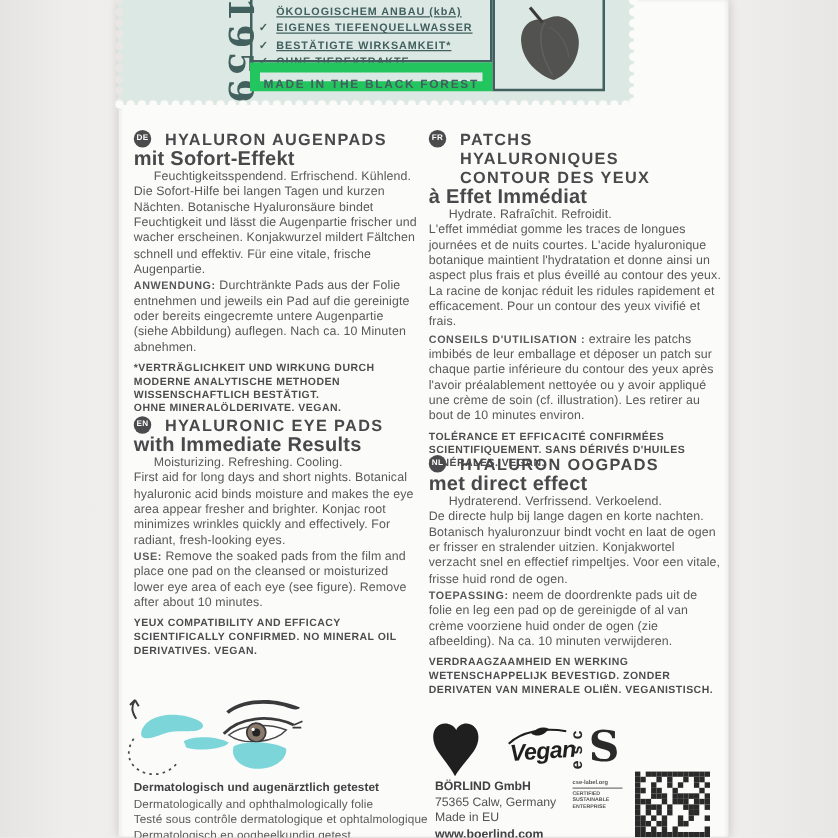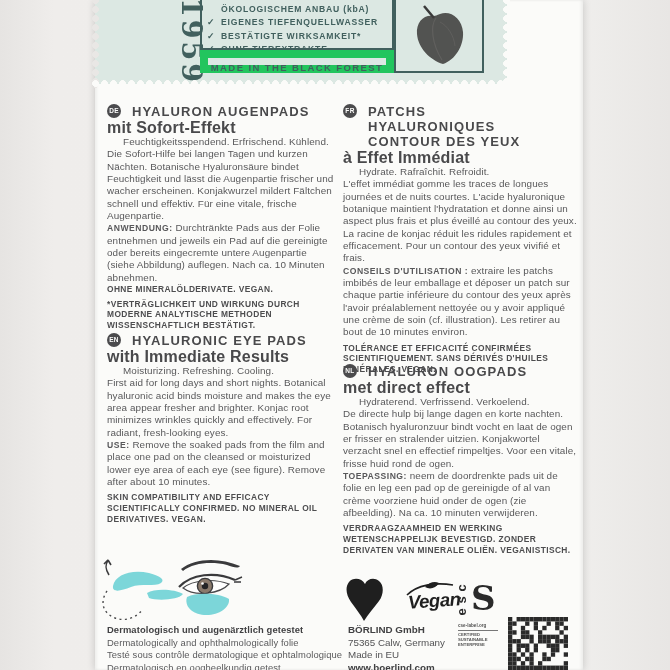--- a/index.html
+++ b/index.html
@@ -19,21 +19,21 @@
     background-size:9px 9px;}
   .perf-l{left:-4px;top:-4px;bottom:-4px;width:9px;
     background-image:radial-gradient(circle at 4.5px 4.5px,#e9e7e5 3.1px,rgba(233,231,229,0) 3.6px);
     background-size:9px 9px;}
   .year{position:absolute;left:56px;top:-2px;width:80px;height:80px;color:#41605e;
         font-family:"DejaVu Serif",serif;font-weight:bold;font-size:27px;letter-spacing:3px;
         transform:rotate(90deg);transform-origin:50% 50%;text-align:center;line-height:80px;}
   .claimbox{position:absolute;left:105px;top:-14px;width:194px;height:64px;
             border:2px solid #41605e;box-sizing:border-box;}
   .claimrow{position:relative;padding-left:19px;margin-top:2.2px;color:#41605e;
-            font-size:8.6px;font-weight:bold;letter-spacing:.8px;line-height:11.2px;white-space:nowrap;}
+            font-size:8.6px;font-weight:bold;letter-spacing:.8px;line-height:11.2px;white-space:nowrap;text-decoration:underline;}
   .claimrow:first-child{margin-top:16px;}
   .chk{position:absolute;left:5px;top:0;font-size:9px;font-weight:bold;}
   .madebox{position:absolute;left:105px;top:50px;width:194px;height:23px;
            border:8px solid #22c55e;box-sizing:border-box;color:#41605e;
            font-size:9.5px;font-weight:bold;letter-spacing:1.4px;text-align:center;line-height:20px;white-space:nowrap;}
   .leafbox{position:absolute;left:299px;top:-14px;width:90px;height:87px;
            border:2px solid #41605e;box-sizing:border-box;}
   .leafbox svg{position:absolute;left:14px;top:16px;}
   
   .sec{position:absolute;color:#58585a;}
@@ -116,22 +116,22 @@
 
     <div class="sec sec-de">
       <div class="sechead">
         <span class="badge">DE</span>
         <div class="title">HYALURON AUGENPADS</div>
       </div>
       <div class="subtitle">mit Sofort-Effekt</div>
       <div class="tagline">Feuchtigkeitsspendend. Erfrischend. Kühlend.</div>
       <div class="bodytxt">Die Sofort-Hilfe bei langen Tagen und kurzen Nächten. Botanische Hyaluronsäure bindet Feuchtigkeit und lässt die Augenpartie frischer und wacher erscheinen. Konjakwurzel mildert Fältchen schnell und effektiv. Für eine vitale, frische Augenpartie.</div>
       <div class="usage"><span class="uslabel">ANWENDUNG:</span> <span>Durchtränkte Pads aus der Folie entnehmen und jeweils ein Pad auf die gereinigte oder bereits eingecremte untere Augenpartie (siehe Abbildung) auflegen. Nach ca. 10 Minuten abnehmen.</span></div>
+      <div class="note">*VERTRÄGLICHKEIT UND WIRKUNG DURCH MODERNE ANALYTISCHE METHODEN WISSENSCHAFTLICH BESTÄTIGT.</div>
       <div class="note" style="margin-top:0;">OHNE MINERALÖLDERIVATE. VEGAN.</div>
-      <div class="note">*VERTRÄGLICHKEIT UND WIRKUNG DURCH MODERNE ANALYTISCHE METHODEN WISSENSCHAFTLICH BESTÄTIGT.</div>
     </div>
 
     <div class="sec sec-fr">
       <div class="sechead">
         <span class="badge">FR</span>
         <div class="title" style="width:185px;">PATCHS HYALURONIQUES CONTOUR DES YEUX</div>
       </div>
       <div class="subtitle">à Effet Immédiat</div>
       <div class="tagline">Hydrate. Rafraîchit. Refroidit.</div>
       <div class="bodytxt">L'effet immédiat gomme les traces de longues journées et de nuits courtes. L'acide hyaluronique botanique maintient l'hydratation et donne ainsi un aspect plus frais et plus éveillé au contour des yeux. La racine de konjac réduit les ridules rapidement et efficacement. Pour un contour des yeux vivifié et frais.</div>
@@ -141,21 +141,21 @@
 
     <div class="sec sec-en">
       <div class="sechead">
         <span class="badge">EN</span>
         <div class="title">HYALURONIC EYE PADS</div>
       </div>
       <div class="subtitle">with Immediate Results</div>
       <div class="tagline">Moisturizing. Refreshing. Cooling.</div>
       <div class="bodytxt">First aid for long days and short nights. Botanical hyaluronic acid binds moisture and makes the eye area appear fresher and brighter. Konjac root minimizes wrinkles quickly and effectively. For radiant, fresh-looking eyes.</div>
       <div class="usage"><span class="uslabel">USE:</span> <span>Remove the soaked pads from the film and place one pad on the cleansed or moisturized lower eye area of each eye (see figure). Remove after about 10 minutes.</span></div>
-      <div class="note">SKIN COMPATIBILITY AND EFFICACY SCIENTIFICALLY CONFIRMED. NO MINERAL OIL DERIVATIVES. VEGAN.</div>
+      <div class="note">YEUX COMPATIBILITY AND EFFICACY SCIENTIFICALLY CONFIRMED. NO MINERAL OIL DERIVATIVES. VEGAN.</div>
     </div>
 
     <div class="sec sec-nl">
       <div class="sechead">
         <span class="badge">NL</span>
         <div class="title">HYALURON OOGPADS</div>
       </div>
       <div class="subtitle">met direct effect</div>
       <div class="tagline">Hydraterend. Verfrissend. Verkoelend.</div>
       <div class="bodytxt">De directe hulp bij lange dagen en korte nachten. Botanisch hyaluronzuur bindt vocht en laat de ogen er frisser en stralender uitzien. Konjakwortel verzacht snel en effectief rimpeltjes. Voor een vitale, frisse huid rond de ogen.</div>

